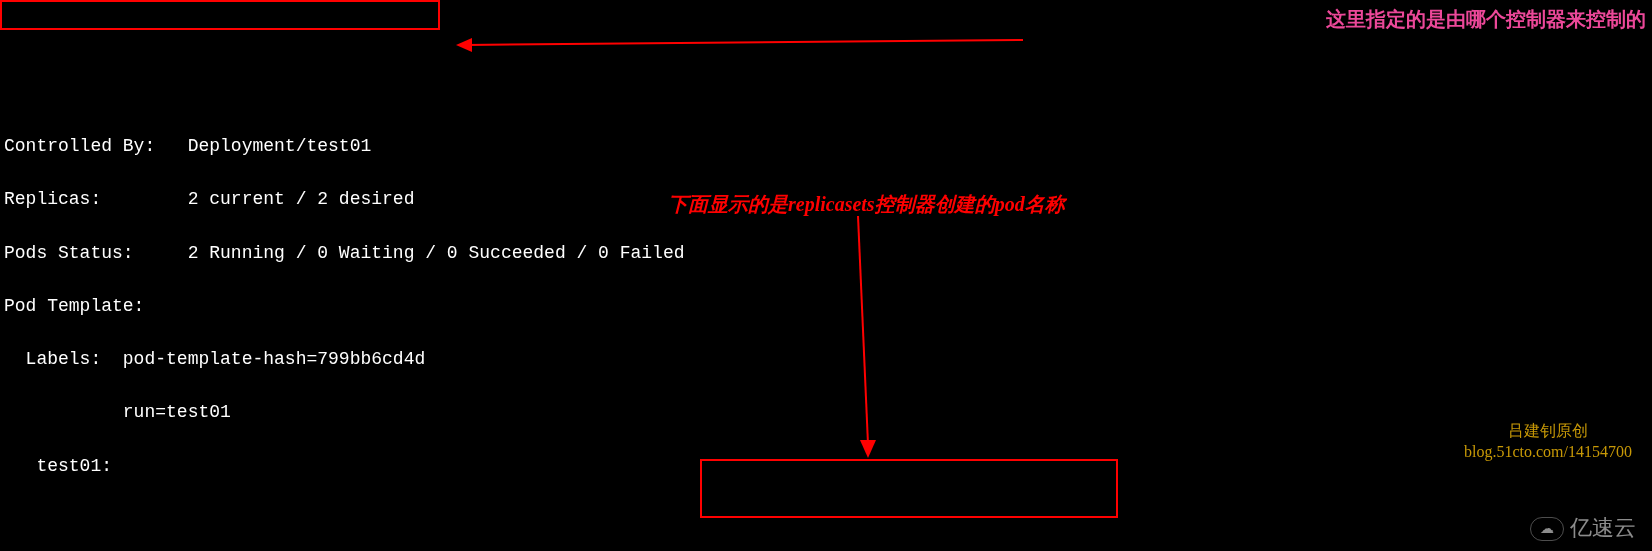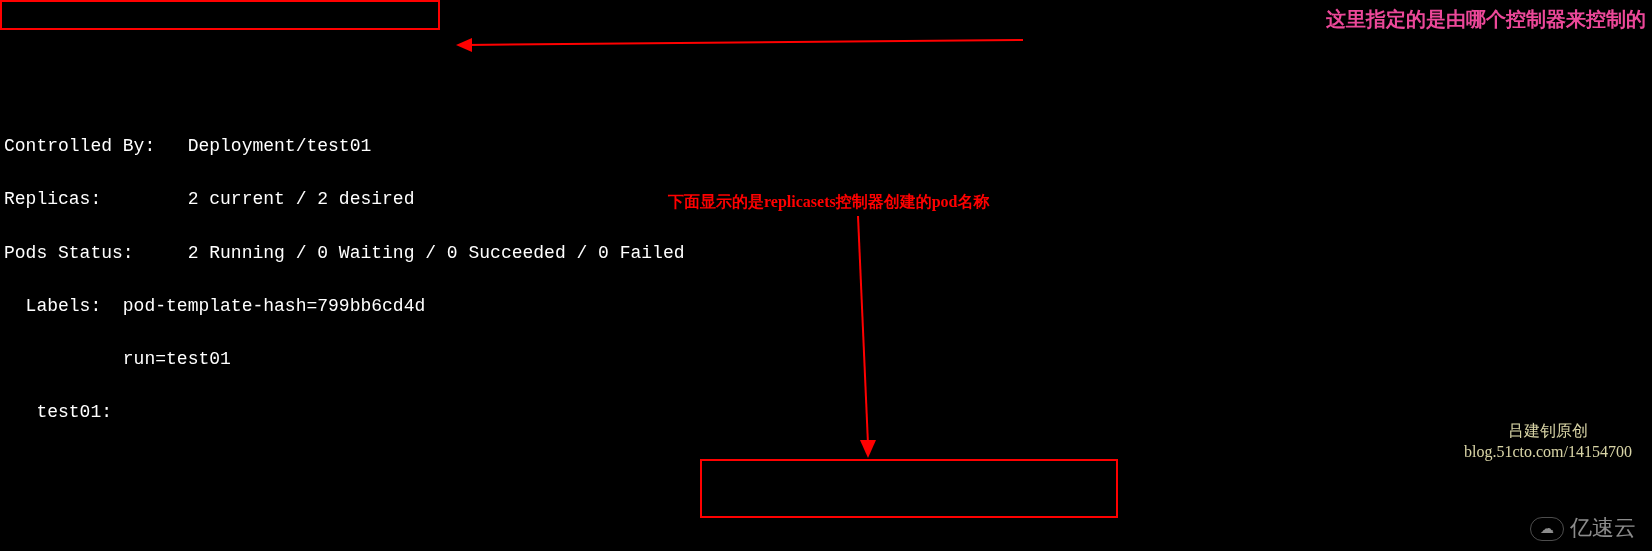--- a/index.html
+++ b/index.html
@@ -40,39 +40,40 @@
       text-align: right;
       line-height: 1.35;
       white-space: normal;
     }
     .ann-mid {
       position: absolute;
       top: 190px; left: 668px;
       color: #ff0000;
       font-family: "SimSun","Songti SC",serif;
       font-weight: bold;
-      font-size: 16px;
+      font-size: 20px;
       white-space: normal;
+      font-style: italic;
     }
     .arrow-h {
       position: absolute;
       top: 36px; left: 456px;
       width: 567px; height: 18px;
       pointer-events: none;
     }
     .arrow-v {
       position: absolute;
       top: 216px; left: 848px;
       width: 40px; height: 242px;
       pointer-events: none;
     }
     .wm-blog {
       position: absolute;
       right: 20px; top: 421px;
-      color: #fef9c3;
+      color: #eab308;
       font-family: "SimSun","Songti SC",serif;
       font-size: 16px;
       text-align: center;
       line-height: 1.3;
       opacity: 0.85;
       white-space: normal;
     }
     .wm-logo {
       position: absolute;
       right: 16px; bottom: 6px;
@@ -97,20 +98,21 @@
   </style>
 </head>
 <body>
 
 
 
 <div class="terminal">
 <div class="row"><span>Controlled By:   </span><span>Deployment/test01</span></div>
 <div class="row">Replicas:        2 current / 2 desired</div>
 <div class="row">Pods Status:     2 Running / 0 Waiting / 0 Succeeded / 0 Failed</div>
+<div class="row">Pod Template:</div>
 <div class="row">  Labels:  pod-template-hash=799bb6cd4d</div>
 <div class="row">           run=test01</div>
 <div class="row">   test01:</div>
 
 
 
 
 
 
 

